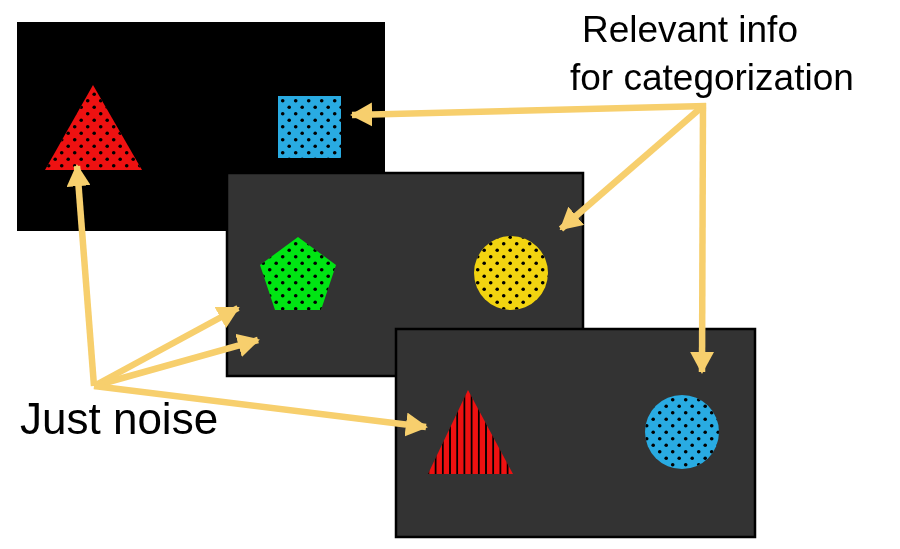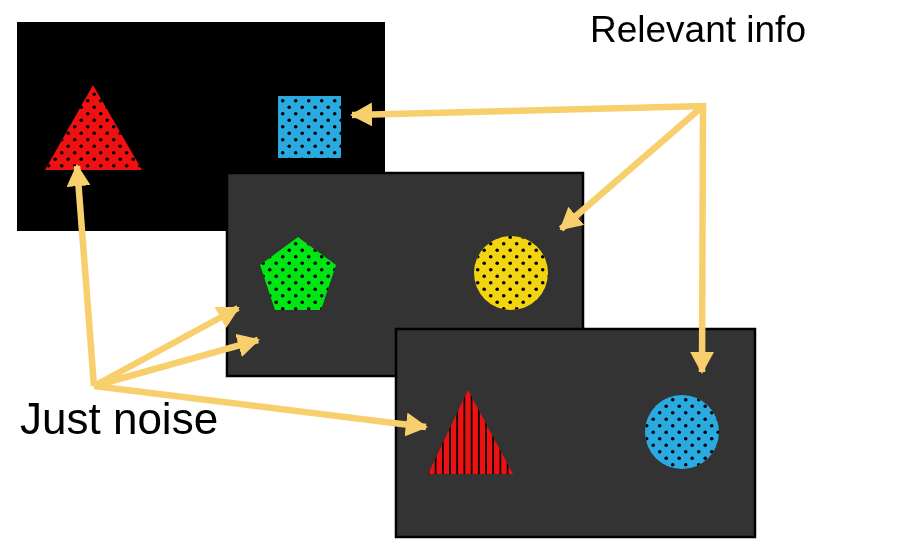--- a/index.html
+++ b/index.html
@@ -25,21 +25,21 @@
     color: #000000;
     white-space: nowrap;
   }
   .label-relevant {
     left: 570px;
     top: 6px;
     font-size: 37px;
     line-height: 48px;
   }
   .label-relevant .indent {
-    margin-left: 20px;
+    margin-left: 12px;
   }
   .label-noise {
     left: 20px;
     top: 398px;
     font-size: 44px;
     line-height: 42px;
   }
 </style>
 </head>
 <body>
@@ -88,17 +88,18 @@
         <line x1="703" y1="103" x2="702" y2="372" stroke="#f7cf6d" stroke-width="6.5" marker-end="url(#ah)"></line>
         <line x1="94" y1="386" x2="77" y2="166" stroke="#f7cf6d" stroke-width="6.5" marker-end="url(#ah)"></line>
         <line x1="94" y1="386" x2="238" y2="308" stroke="#f7cf6d" stroke-width="6.5" marker-end="url(#ah)"></line>
         <line x1="94" y1="386" x2="258" y2="340" stroke="#f7cf6d" stroke-width="6.5" marker-end="url(#ah)"></line>
         <line x1="94" y1="386" x2="426" y2="427" stroke="#f7cf6d" stroke-width="6.5" marker-end="url(#ah)"></line>
       </g>
   </svg>
 
   <div class="label label-relevant">
     <div class="indent">Relevant info</div>
+    <div>for categorization</div>
   </div>
 
   <div class="label label-noise">Just noise</div>
 
 </div>
 
 </body></html>

